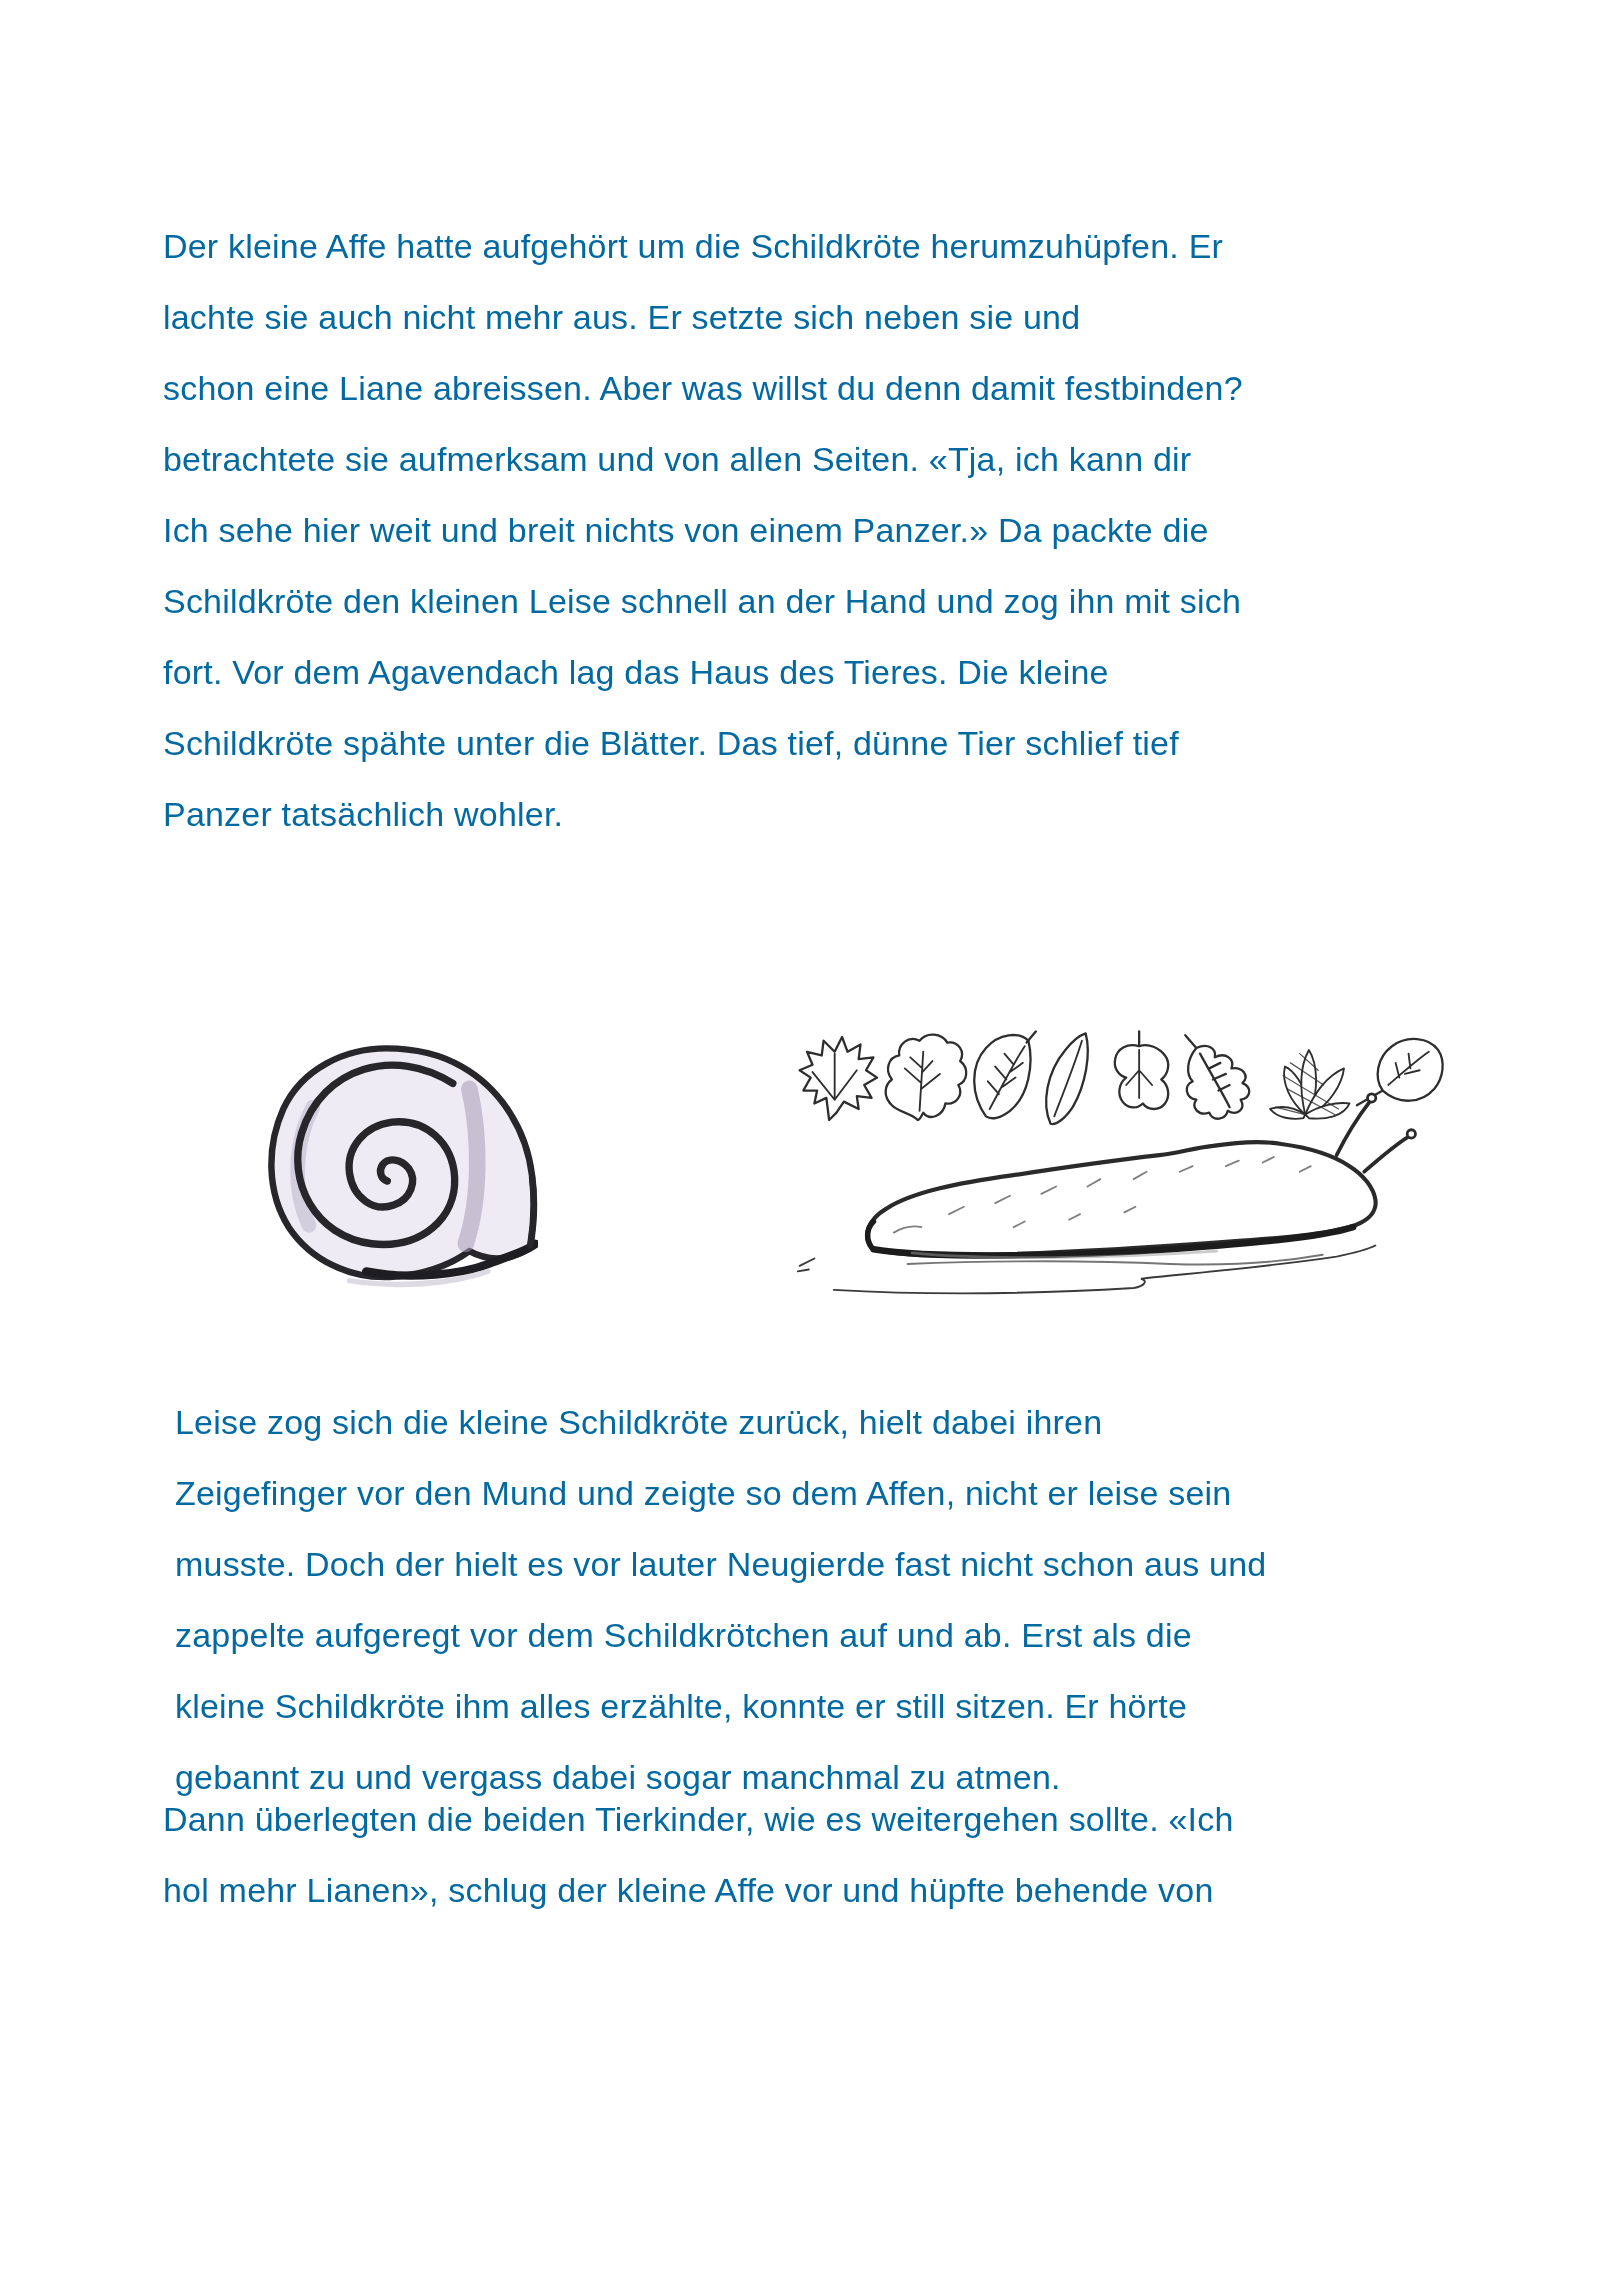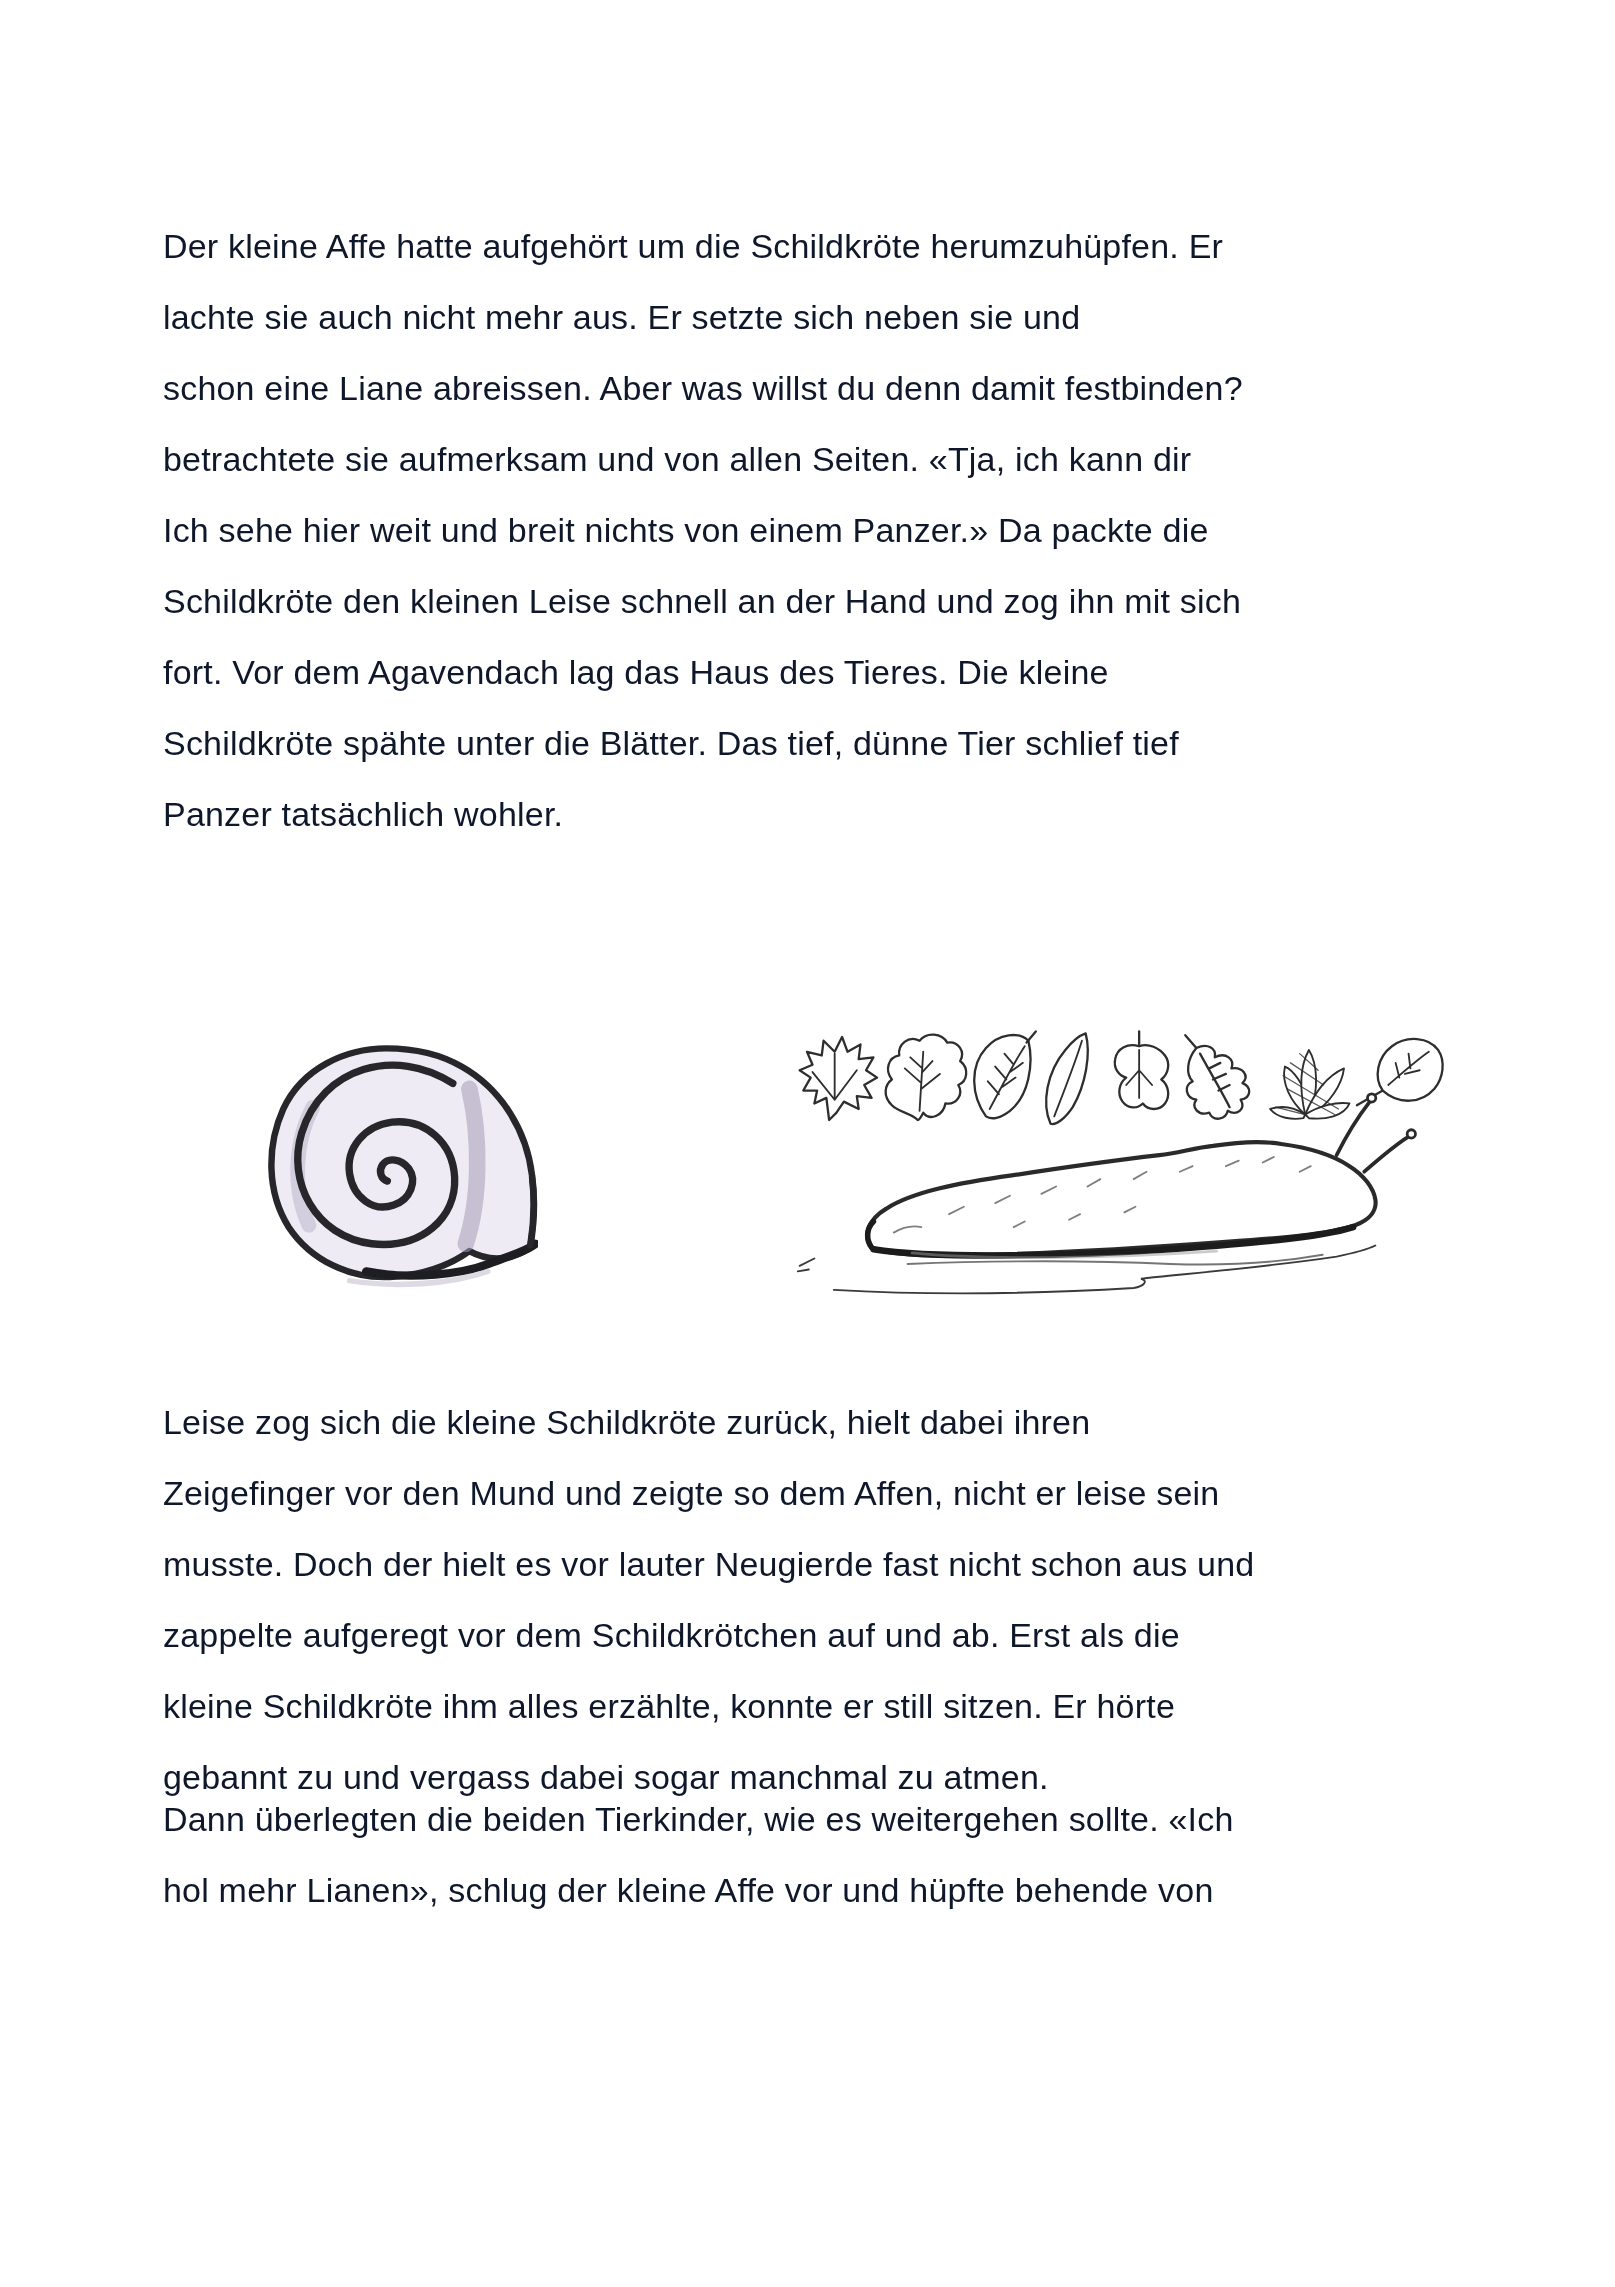--- a/index.html
+++ b/index.html
@@ -7,28 +7,28 @@
     position:relative;
     width:1615px;
     height:2287px;
     background:#ffffff;
     overflow:hidden;
     font-family:"Liberation Sans", sans-serif;
   }
   .para{
     position:absolute;
     left:163px;
-    color:#0f172a;
+    color:#0369a1;
     font-size:34px;
     line-height:71px;
     letter-spacing:0.2px;
     white-space:nowrap;
   }
   #para-1{top:211px;}
-  #para-2{top:1387px;}
+  #para-2{top:1387px;margin-left:12px;}
   #para-3{top:1784px;}
   .illustration{position:absolute;}
   #shell-illustration{left:257px;top:1041px;width:281px;height:247px;}
   #slug-illustration{left:783px;top:1024px;width:668px;height:277px;}
   svg{display:block;width:100%;height:100%;}
 </style>
 </head>
 <body>
 
 <div class="page">

